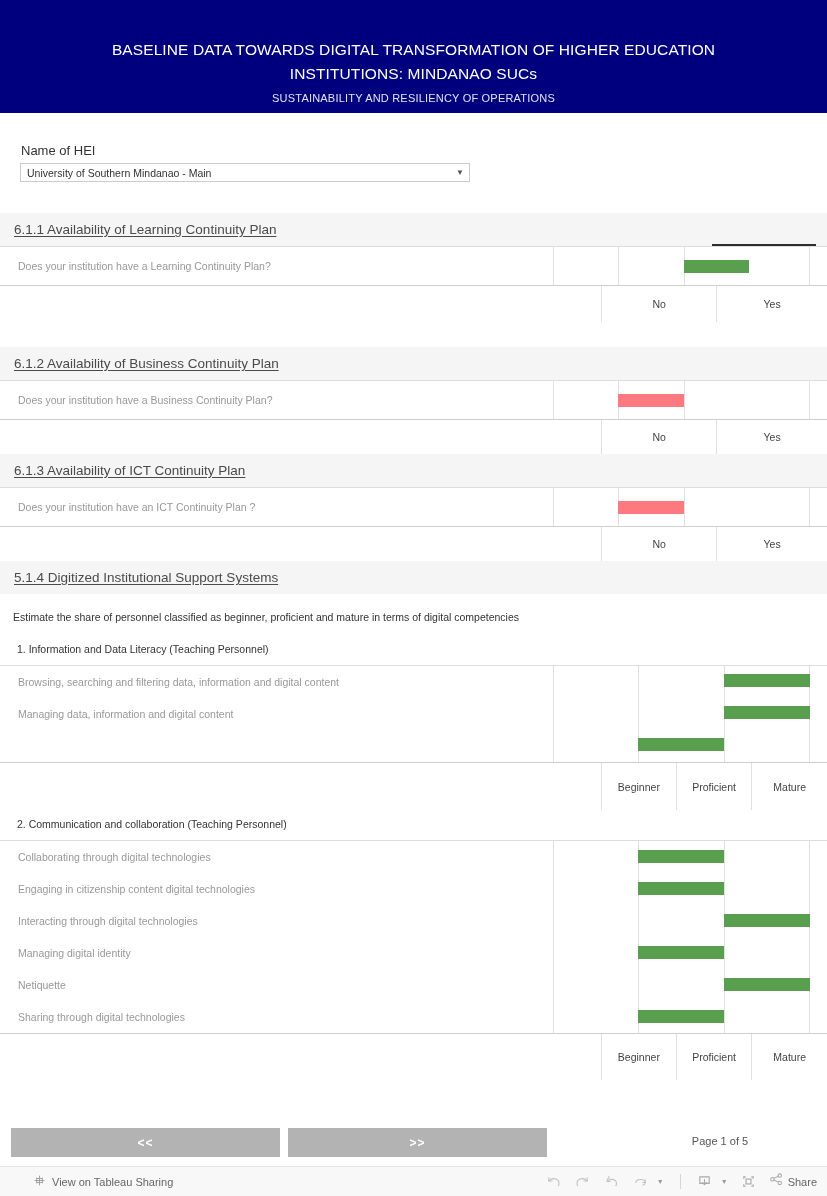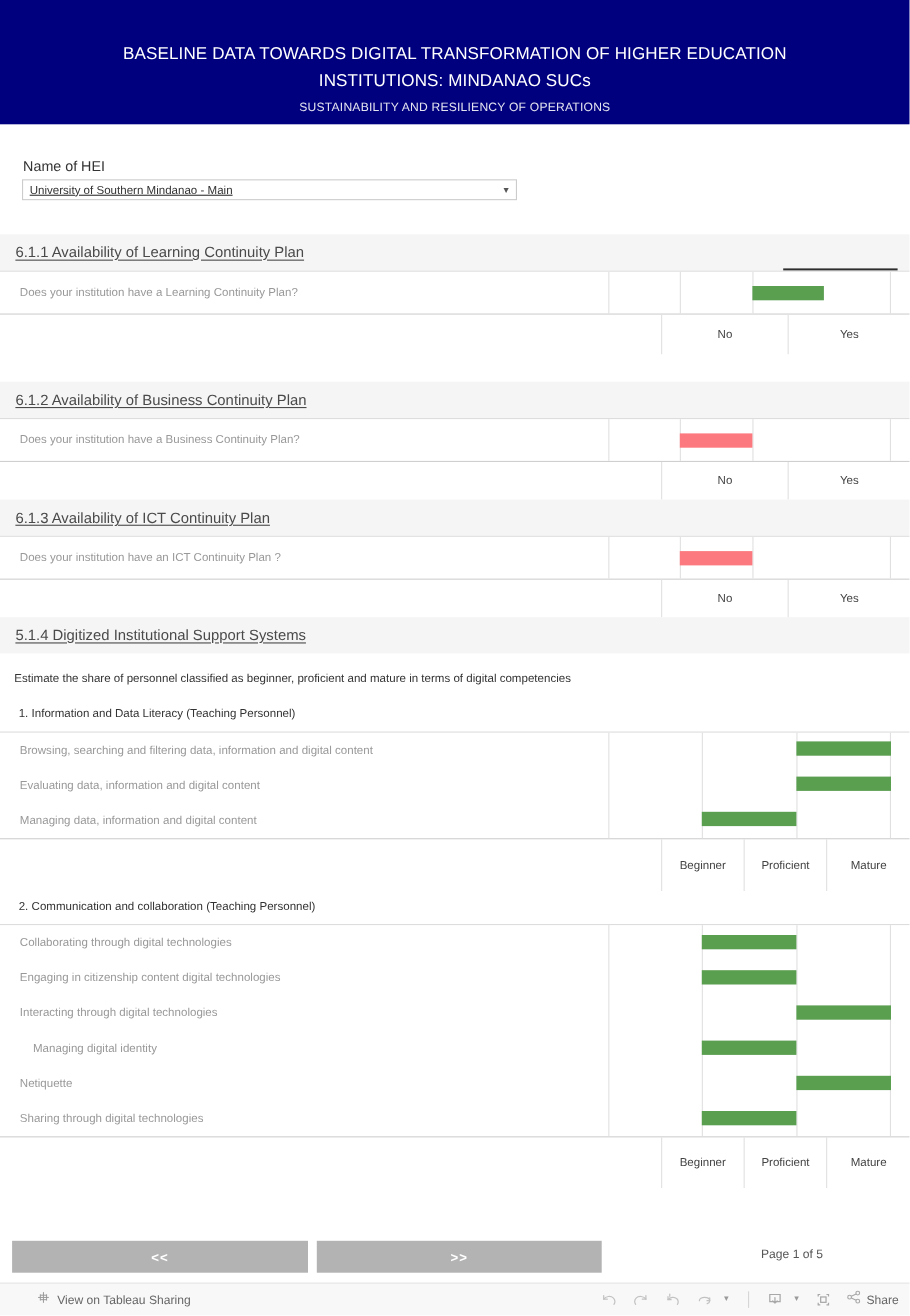--- a/index.html
+++ b/index.html
@@ -64,21 +64,20 @@
     align-items: center;
     cursor: pointer;
   }
   .hei-select-value {
     font-size: 10.5px;
     color: #333333;
     padding-left: 6px;
     flex: 1;
     white-space: nowrap;
     overflow: hidden;
-    text-decoration: underline;
   }
   .hei-caret {
     width: 18px;
     text-align: center;
     font-size: 8px;
     color: #555555;
     line-height: 1;
   }
   .dl-pdf {
     position: absolute;
@@ -383,23 +382,20 @@
       <div class="colline" style="left:85px;"></div>
       <div class="colline" style="left:171px;"></div>
       <div class="colline" style="right:0px;"></div>
       <div class="bar" style="left:171px; width:86px; top:8px; background:#5a9e4f;"></div>
       <div class="bar" style="left:171px; width:86px; top:40px; background:#5a9e4f;"></div>
       <div class="bar" style="left:85px; width:86px; top:72px; background:#5a9e4f;"></div>
     </div>
     <div style="position:absolute; left:0; top:0; width:553px;">
       <div class="row" style="height:32px;">
           <span class="row-label">Browsing, searching and filtering data, information and digital content</span>
-        </div>
-      <div class="row" style="height:32px;">
-          <span class="row-label">Evaluating data, information and digital content</span>
         </div>
       <div class="row" style="height:32px;">
           <span class="row-label">Managing data, information and digital content</span>
         </div>
     </div>
   </div>
   <div class="axis" style="height:47px;">
     <div class="axis-spacer" style="width:553px;"></div>
     <div class="axis-cell" style="width:85px;">Beginner</div>
     <div class="axis-cell" style="width:86px;">Proficient</div>
@@ -428,21 +424,21 @@
     <div style="position:absolute; left:0; top:0; width:553px;">
       <div class="row" style="height:32px;">
           <span class="row-label">Collaborating through digital technologies</span>
         </div>
       <div class="row" style="height:32px;">
           <span class="row-label">Engaging in citizenship content digital technologies</span>
         </div>
       <div class="row" style="height:32px;">
           <span class="row-label">Interacting through digital technologies</span>
         </div>
-      <div class="row" style="height:32px;margin-left:12px;">
+      <div class="row" style="height:32px;">
           <span class="row-label">Managing digital identity</span>
         </div>
       <div class="row" style="height:32px;">
           <span class="row-label">Netiquette</span>
         </div>
       <div class="row" style="height:32px;">
           <span class="row-label">Sharing through digital technologies</span>
         </div>
     </div>
   </div>

